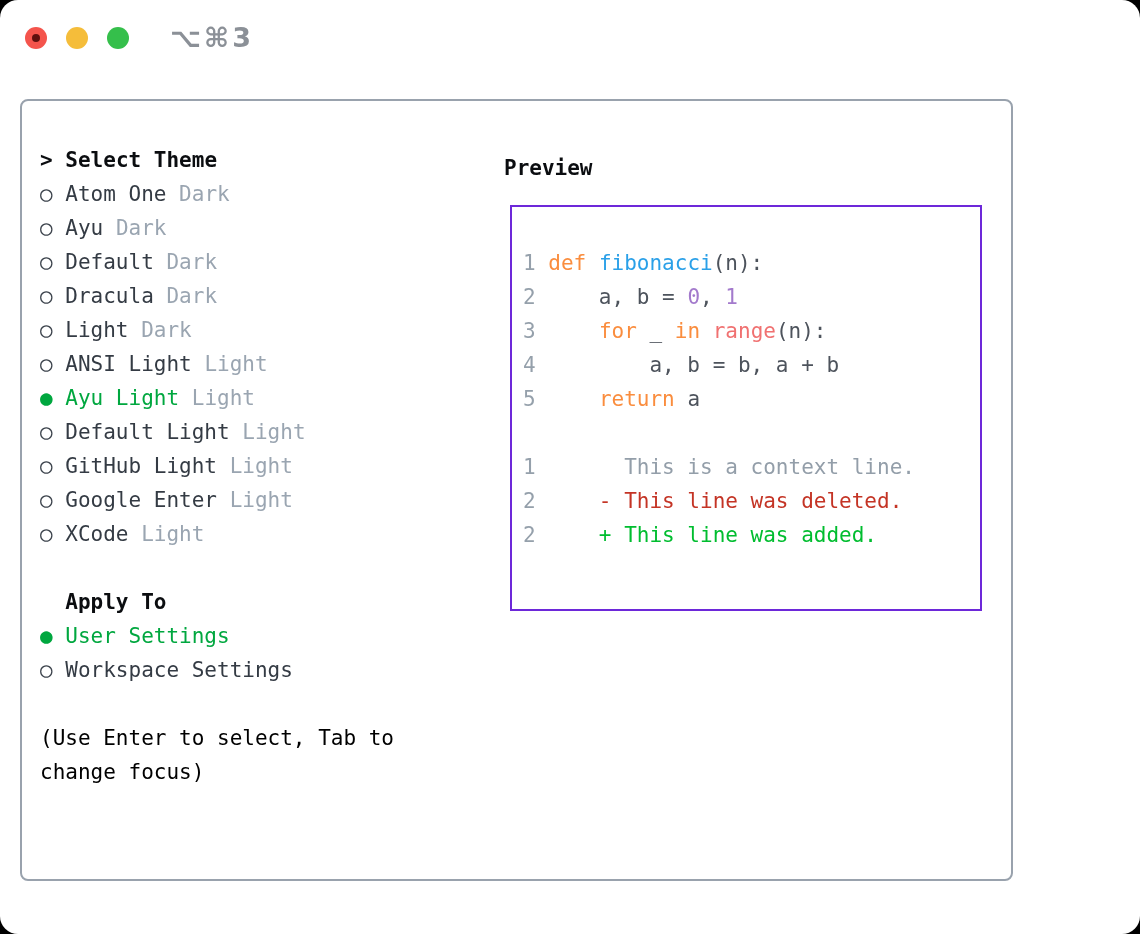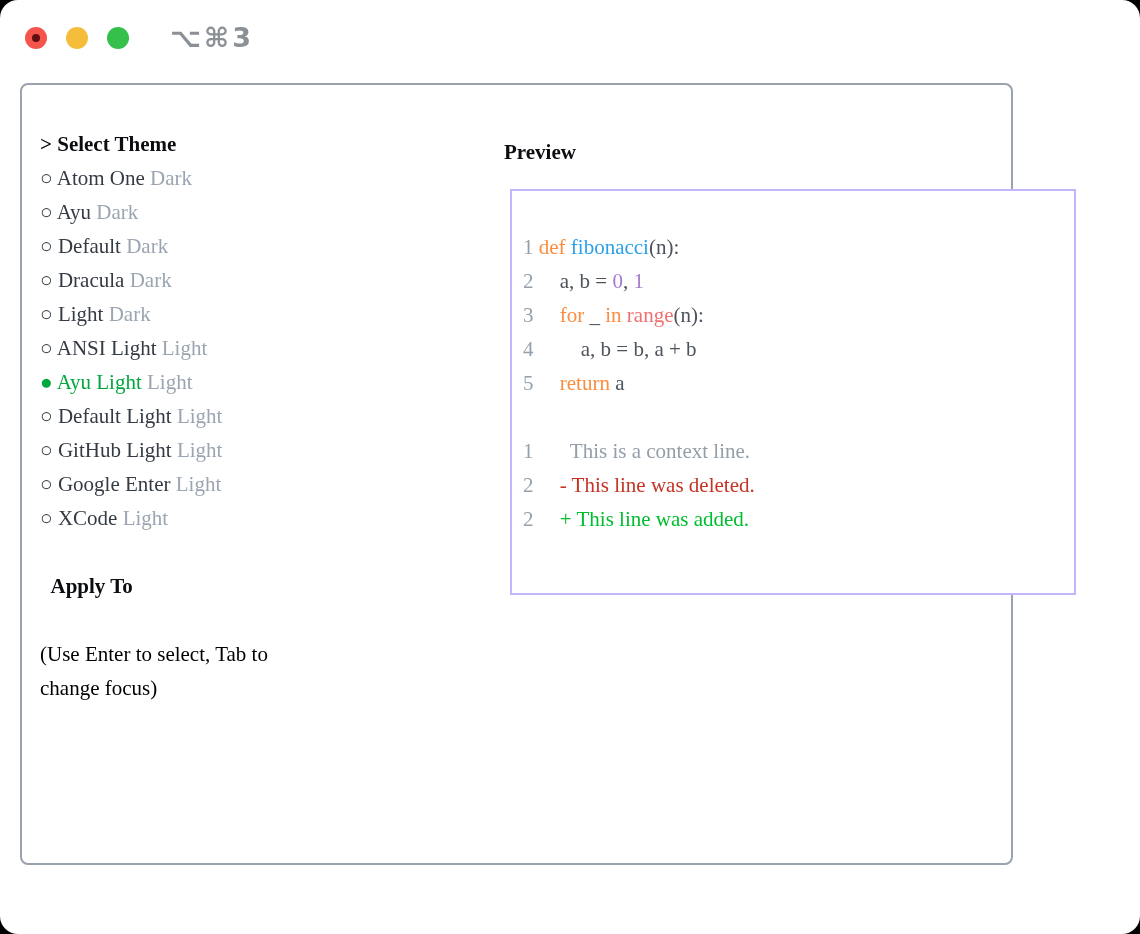--- a/index.html
+++ b/index.html
@@ -15,38 +15,38 @@
   .tl.yellow{left:66px;background:#f5bd3a;}
   .tl.green{left:107px;background:#35bf4b;}
   .tl-dot{position:absolute;left:7px;top:7px;width:8px;height:8px;border-radius:50%;background:#5f100e;}
   .window-title{
     position:absolute;left:170px;top:22px;
     font-family:"DejaVu Sans","Liberation Sans",sans-serif;
     font-size:27px;font-weight:700;color:#8b9097;letter-spacing:3px;
   }
   
   .panel{
-    position:absolute;left:20px;top:83px;width:993px;height:782px;
-    border:2px solid #99a2ad;border-radius:8px;box-sizing:border-box;background:#fff;font-family:Liberation Serif, serif;
+    position:absolute;left:20px;top:99px;width:993px;height:782px;
+    border:2px solid #99a2ad;border-radius:8px;box-sizing:border-box;background:#fff;
   }
   .line{height:34px;line-height:34px;white-space:pre;font-size:21px;}
   
   .left-col{position:absolute;left:18px;top:42px;color:#343b44;}
   .hdr{font-weight:700;color:#0b0d10;}
   .cursor{font-weight:700;color:#0b0d10;}
   .radio{color:#3d444d;}
   .theme-item.selected .radio,.apply-item.selected .radio{color:#00a73f;}
   .theme-item.selected .tname,.apply-item.selected .tname{color:#00a73f;}
   .variant{color:#9aa5b1;}
   .help{color:#000000;}
   
   .preview-header{position:absolute;left:482px;top:42px;margin-top:8px;}
   .preview-box{
-    position:absolute;left:488px;top:104px;width:566px;height:406px;
-    border:2px solid #c4b5fd;box-sizing:border-box;background:#fff;padding-left:44px;
+    position:absolute;left:488px;top:104px;width:472px;height:406px;
+    border:2px solid #6d28d9;box-sizing:border-box;background:#fff;padding-left:44px;
   }
   .code{position:absolute;left:11px;top:39px;white-space:pre;}
   .cline{height:34px;line-height:34px;font-size:21px;white-space:pre;}
   .tok-ln{color:#95a0ab;}
   .tok-kw{color:#fa8d3e;}
   .tok-fn{color:#2aa0e8;}
   .tok-bi{color:#f07171;}
   .tok-num{color:#a37acc;}
   .tok-df{color:#4d535c;}
   .tok-ctx{color:#939ea9;}
@@ -79,20 +79,24 @@
           <div class="line theme-item"><span class="radio">○</span><span class="tname"> Light</span><span class="variant"> Dark</span></div>
           <div class="line theme-item"><span class="radio">○</span><span class="tname"> ANSI Light</span><span class="variant"> Light</span></div>
           <div class="line theme-item selected"><span class="radio">●</span><span class="tname"> Ayu Light</span><span class="variant"> Light</span></div>
           <div class="line theme-item"><span class="radio">○</span><span class="tname"> Default Light</span><span class="variant"> Light</span></div>
           <div class="line theme-item"><span class="radio">○</span><span class="tname"> GitHub Light</span><span class="variant"> Light</span></div>
           <div class="line theme-item"><span class="radio">○</span><span class="tname"> Google Enter</span><span class="variant"> Light</span></div>
           <div class="line theme-item"><span class="radio">○</span><span class="tname"> XCode</span><span class="variant"> Light</span></div>
         </div>
       <div class="line"></div>
       <div class="line"><span>  </span><span class="hdr">Apply To</span></div>
+      <div id="apply-items">
+          <div class="line apply-item selected"><span class="radio">●</span><span class="tname"> User Settings</span></div>
+          <div class="line apply-item"><span class="radio">○</span><span class="tname"> Workspace Settings</span></div>
+        </div>
       <div class="line"></div>
       <div id="help-lines">
           <div class="line help">(Use Enter to select, Tab to</div>
           <div class="line help">change focus)</div>
         </div>
     </div>
 
     <div class="preview-header line"><span class="hdr">Preview</span></div>
 
     <div class="preview-box">

